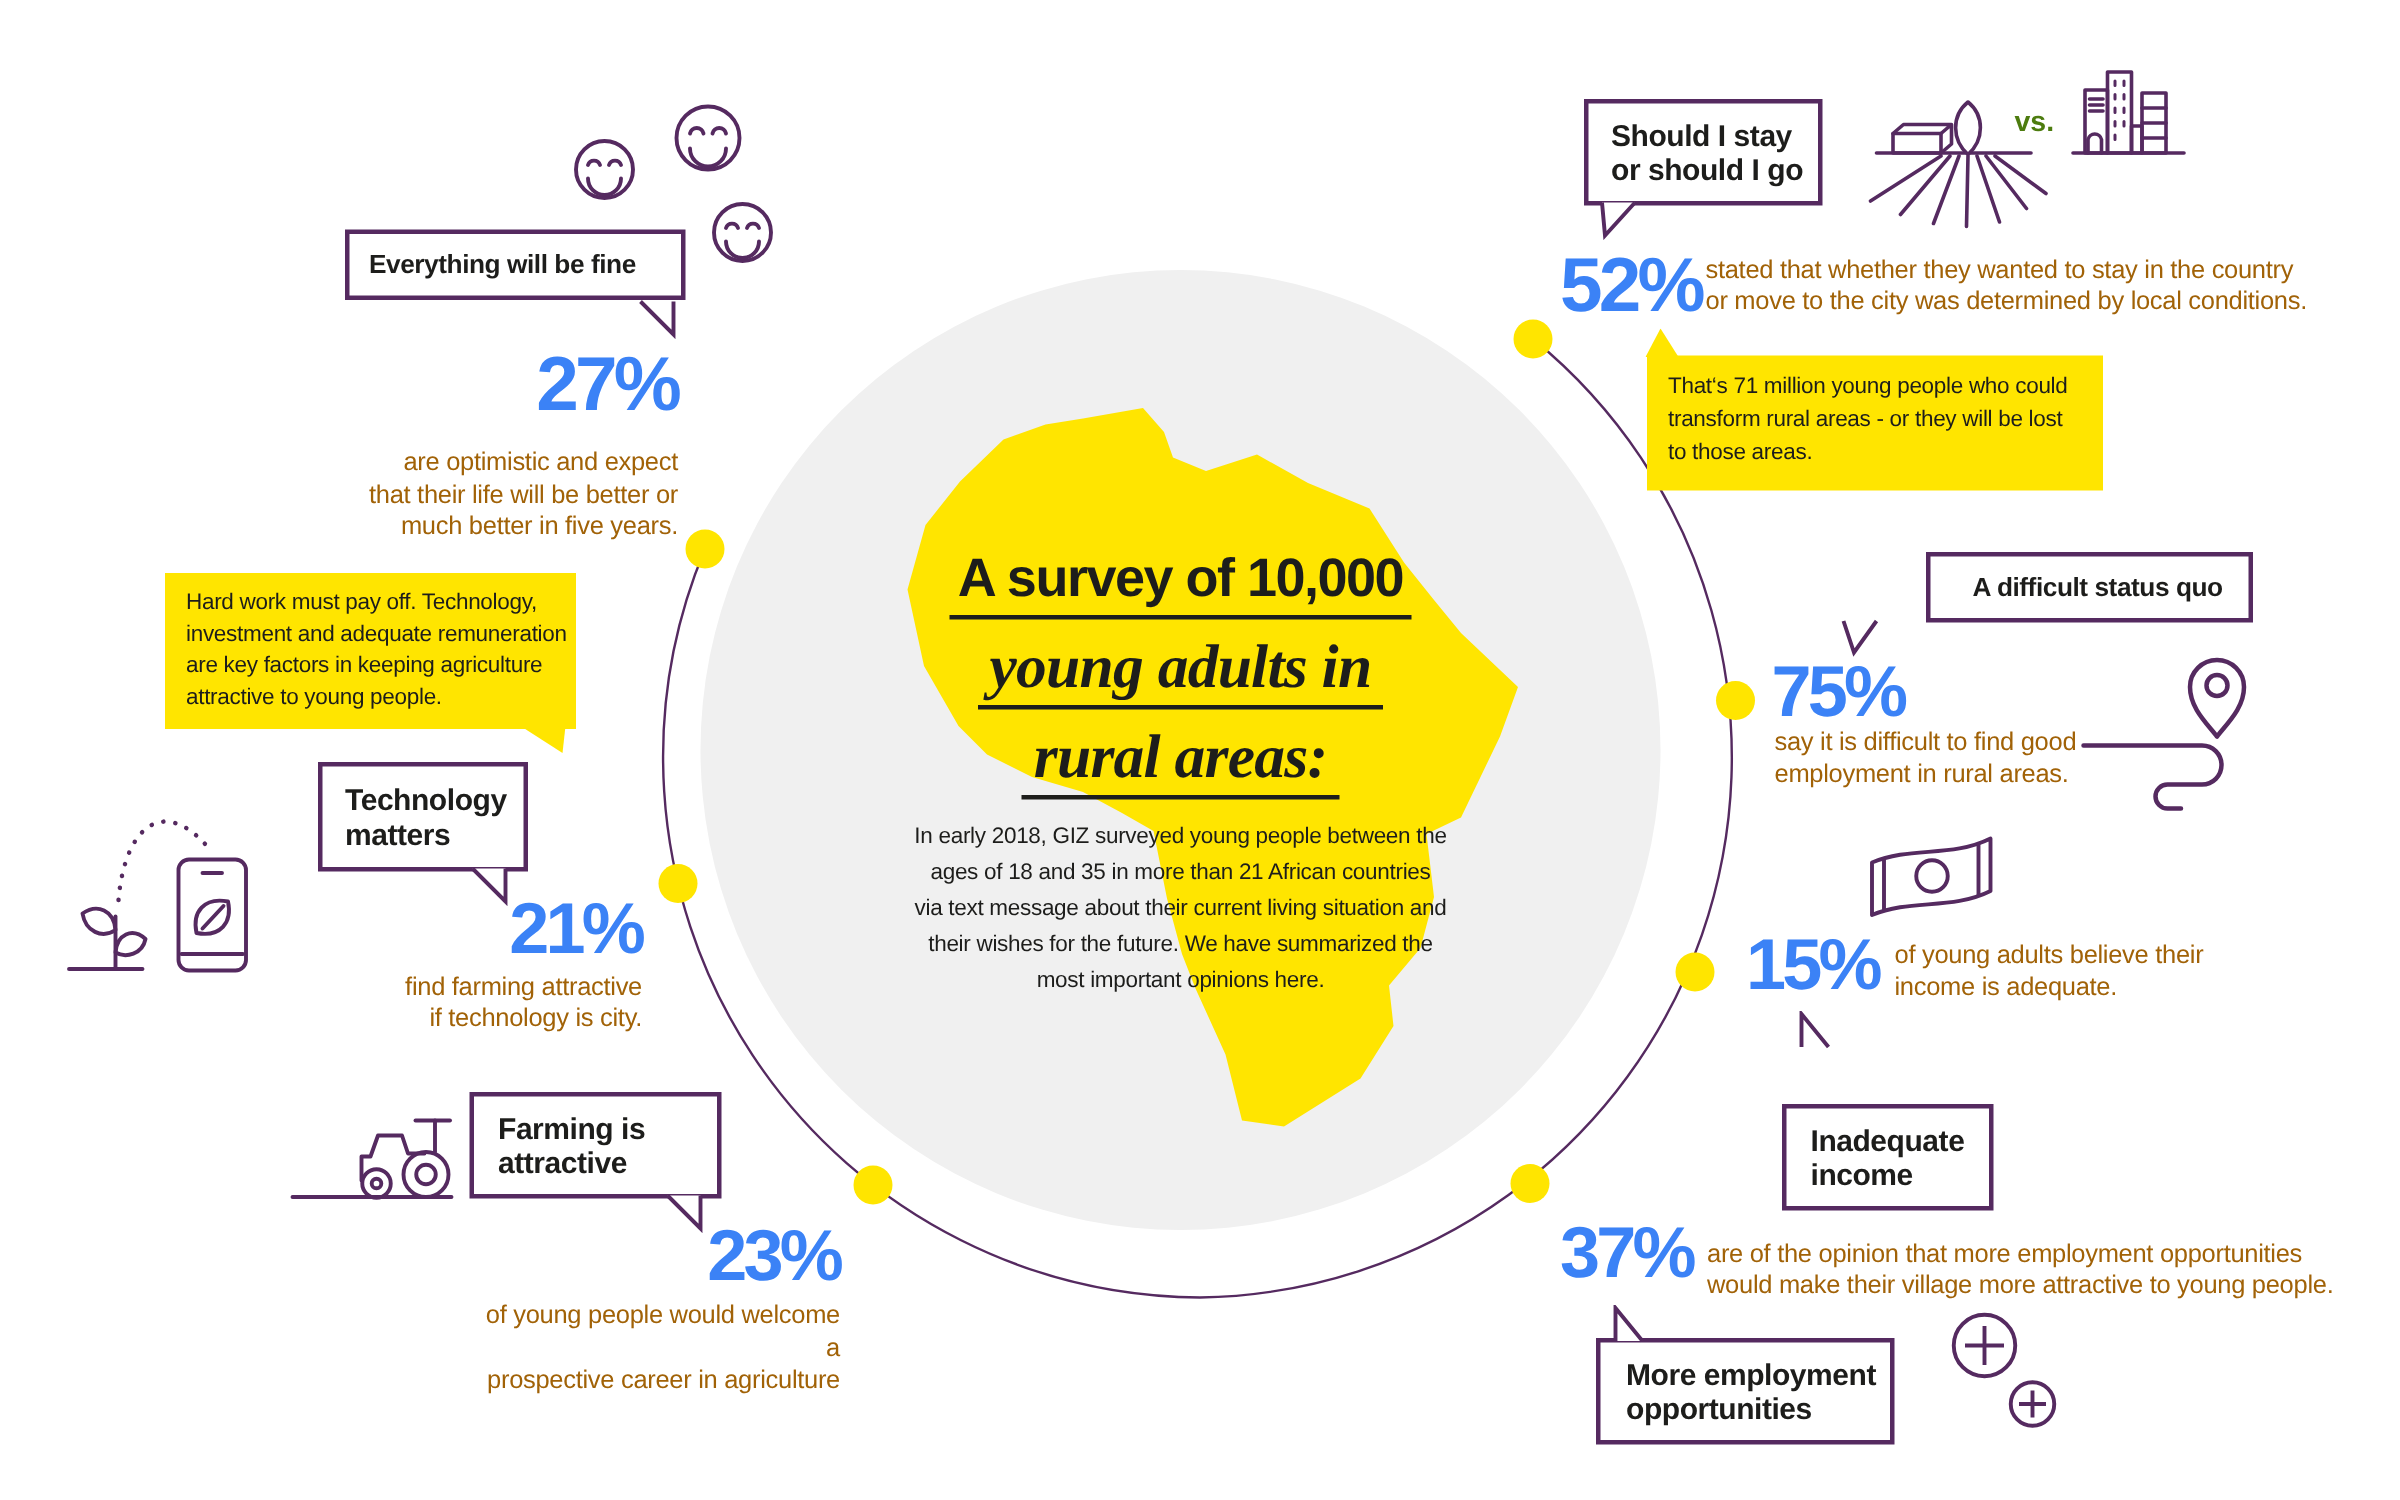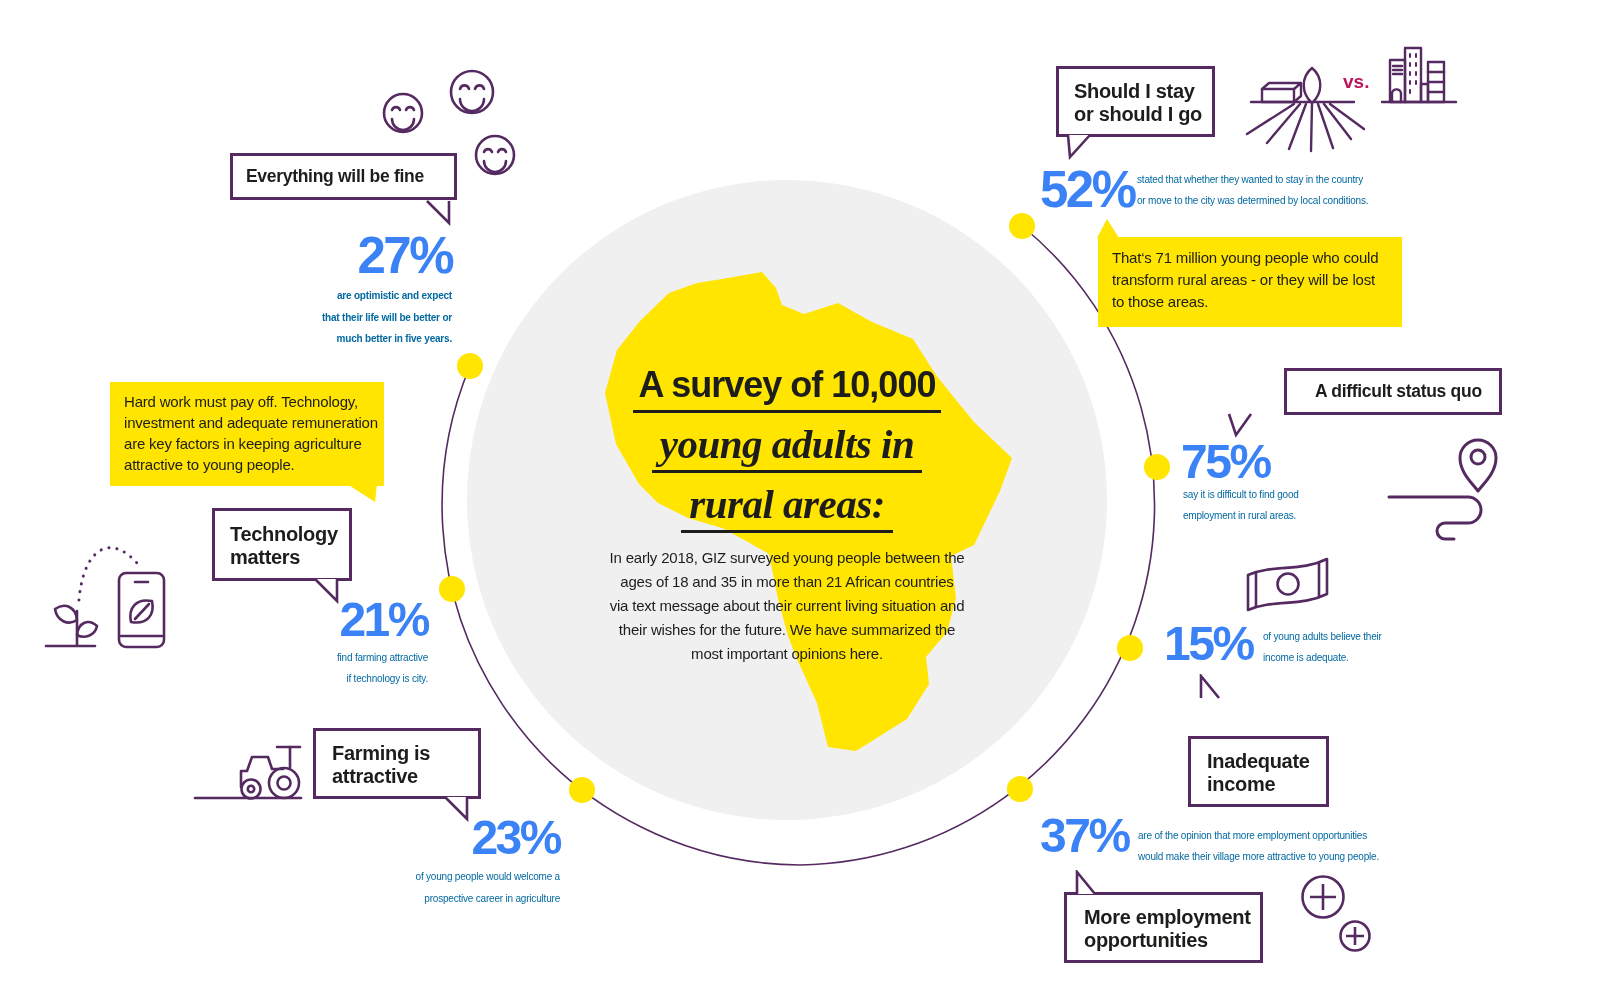--- a/index.html
+++ b/index.html
@@ -8,33 +8,33 @@
   #base-art{position:absolute;left:0;top:0;z-index:1;}
   .abs{position:absolute;z-index:4;}
   .bubble{position:absolute;z-index:3;background:#fff;border:3px solid #552a60;
           box-sizing:border-box;font-weight:bold;color:#1d1d1b;}
   .bubble .bl{display:block;font-size:20px;line-height:23px;letter-spacing:-0.3px;}
   .bubble-single{font-size:17.5px;letter-spacing:-0.3px;}
   .callout{position:absolute;z-index:3;background:#ffe500;box-sizing:border-box;
            font-size:15px;line-height:21px;color:#1d1d1b;}
   .stat-num{font-weight:bold;font-size:48px;letter-spacing:-2.5px;line-height:1;color:#3b82f6;}
   .stat-num.big{font-size:51px;}
-  .desc{font-size:10px;line-height:21px;color:#0369a1;}
+  .desc{font-size:17px;line-height:21px;color:#a16207;}
   .right-align{text-align:right;}
   .tail{position:absolute;z-index:5;}
   #title-block{text-align:center;width:500px;}
   .t-sans{font-family:"Liberation Sans",sans-serif;font-weight:bold;font-size:36px;
           letter-spacing:-1px;display:inline-block;border-bottom:3.5px solid #1d1d1b;
           padding:0 6px 4px 6px;}
   .t-serif{font-family:"Liberation Serif",serif;font-style:italic;font-weight:bold;
            font-size:41px;letter-spacing:-0.5px;display:inline-block;
            border-bottom:3.5px solid #1d1d1b;padding:0 8px 2px 8px;}
   .title-line{margin-bottom:7px;}
   #paragraph-block{width:470px;text-align:center;font-size:15px;line-height:24px;}
-  #vs-label{font-weight:bold;font-size:19px;color:#be185d;letter-spacing:0;}
+  #vs-label{font-weight:bold;font-size:19px;color:#4d7c0f;letter-spacing:0;}
 </style>
 </head>
 <body>
 
 <div id="canvas">
 
   <svg id="base-art" width="1600" height="1000" viewBox="0 0 1600 1000">
 
     <circle cx="787" cy="500" r="320" fill="#f0f0f0"></circle>
 
@@ -217,21 +217,21 @@
     <div>That‘s 71 million young people who could</div>
     <div>transform rural areas - or they will be lost</div>
     <div>to those areas.</div>
   </div>
   <svg class="tail" style="left:1097px;top:219px;" width="24" height="20">
     <polygon points="10,0 0,19 22,19" fill="#ffe500"></polygon>
   </svg>
 
   <div class="abs right-align" style="left:222px;top:230px;width:230px;">
     <div class="stat-num big">27%</div>
-    <div class="desc" style="line-height:21.5px;margin-top:4px;font-weight:bold;">
+    <div class="desc" style="line-height:21.5px;margin-top:16px;">
       <div>are optimistic and expect</div>
       <div>that their life will be better or</div>
       <div>much better in five years.</div>
     </div>
   </div>
 
   <div class="abs right-align" style="left:198px;top:596px;width:230px;">
     <div class="stat-num">21%</div>
     <div class="desc" style="margin-top:3px;">
       <div>find farming attractive</div>

